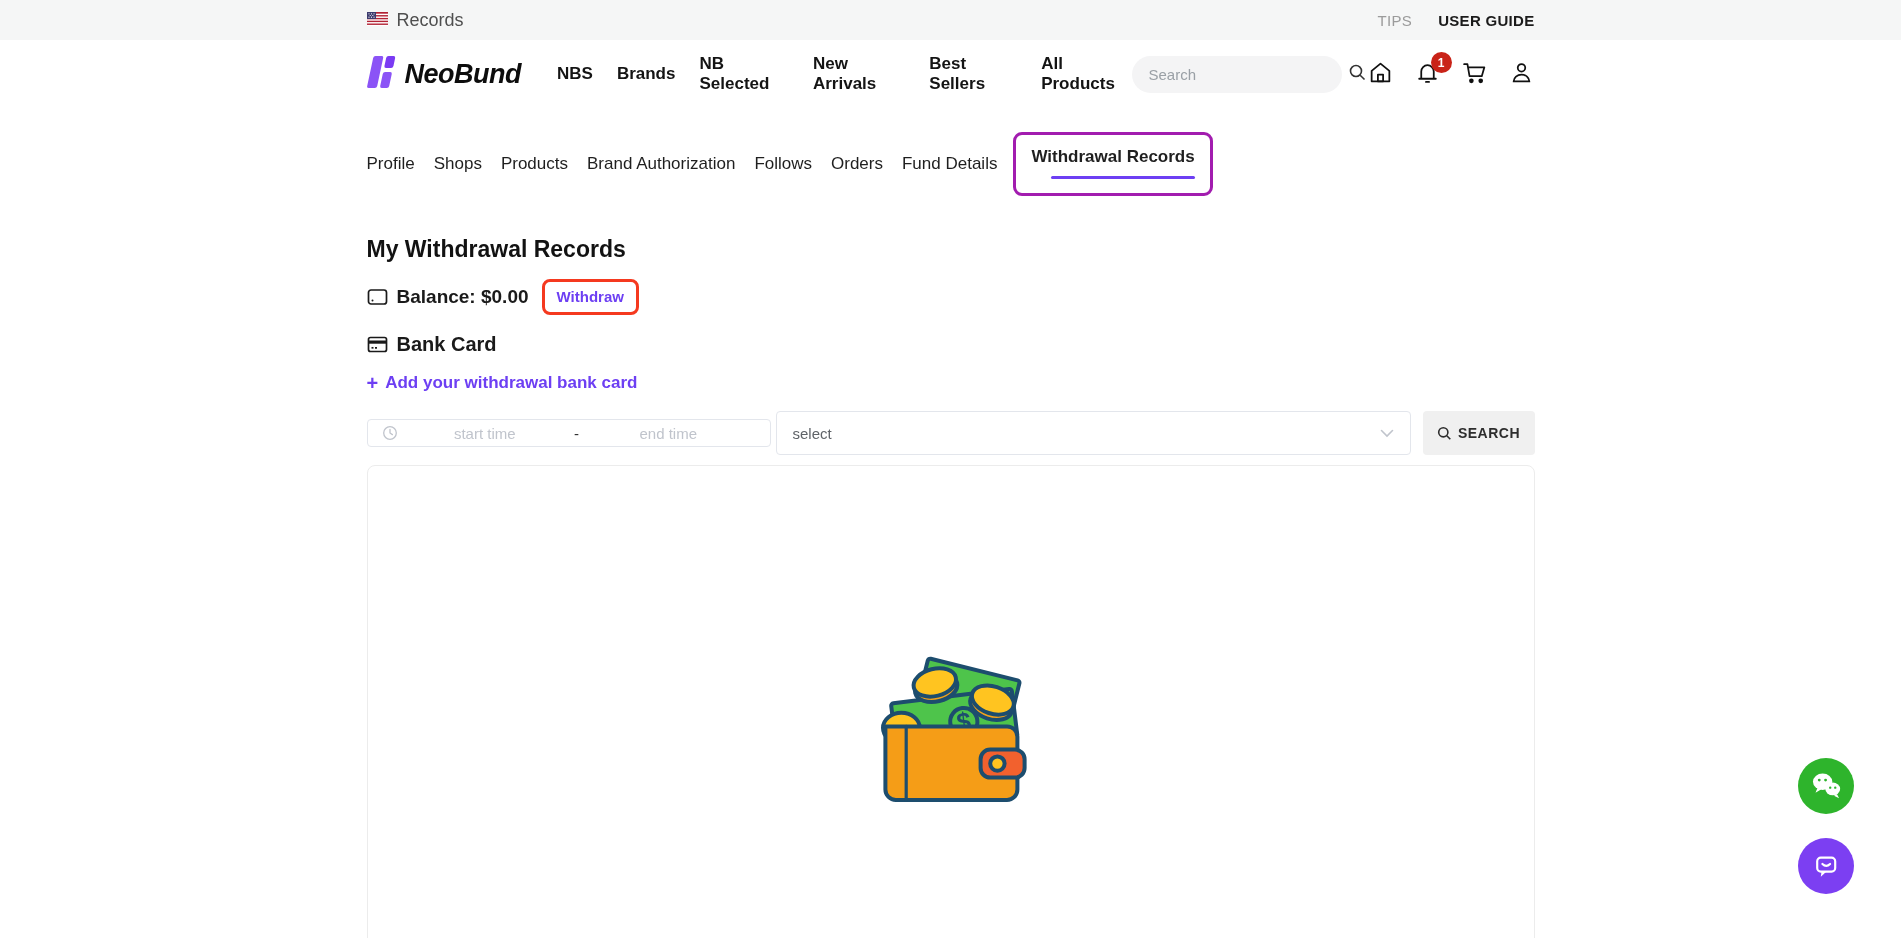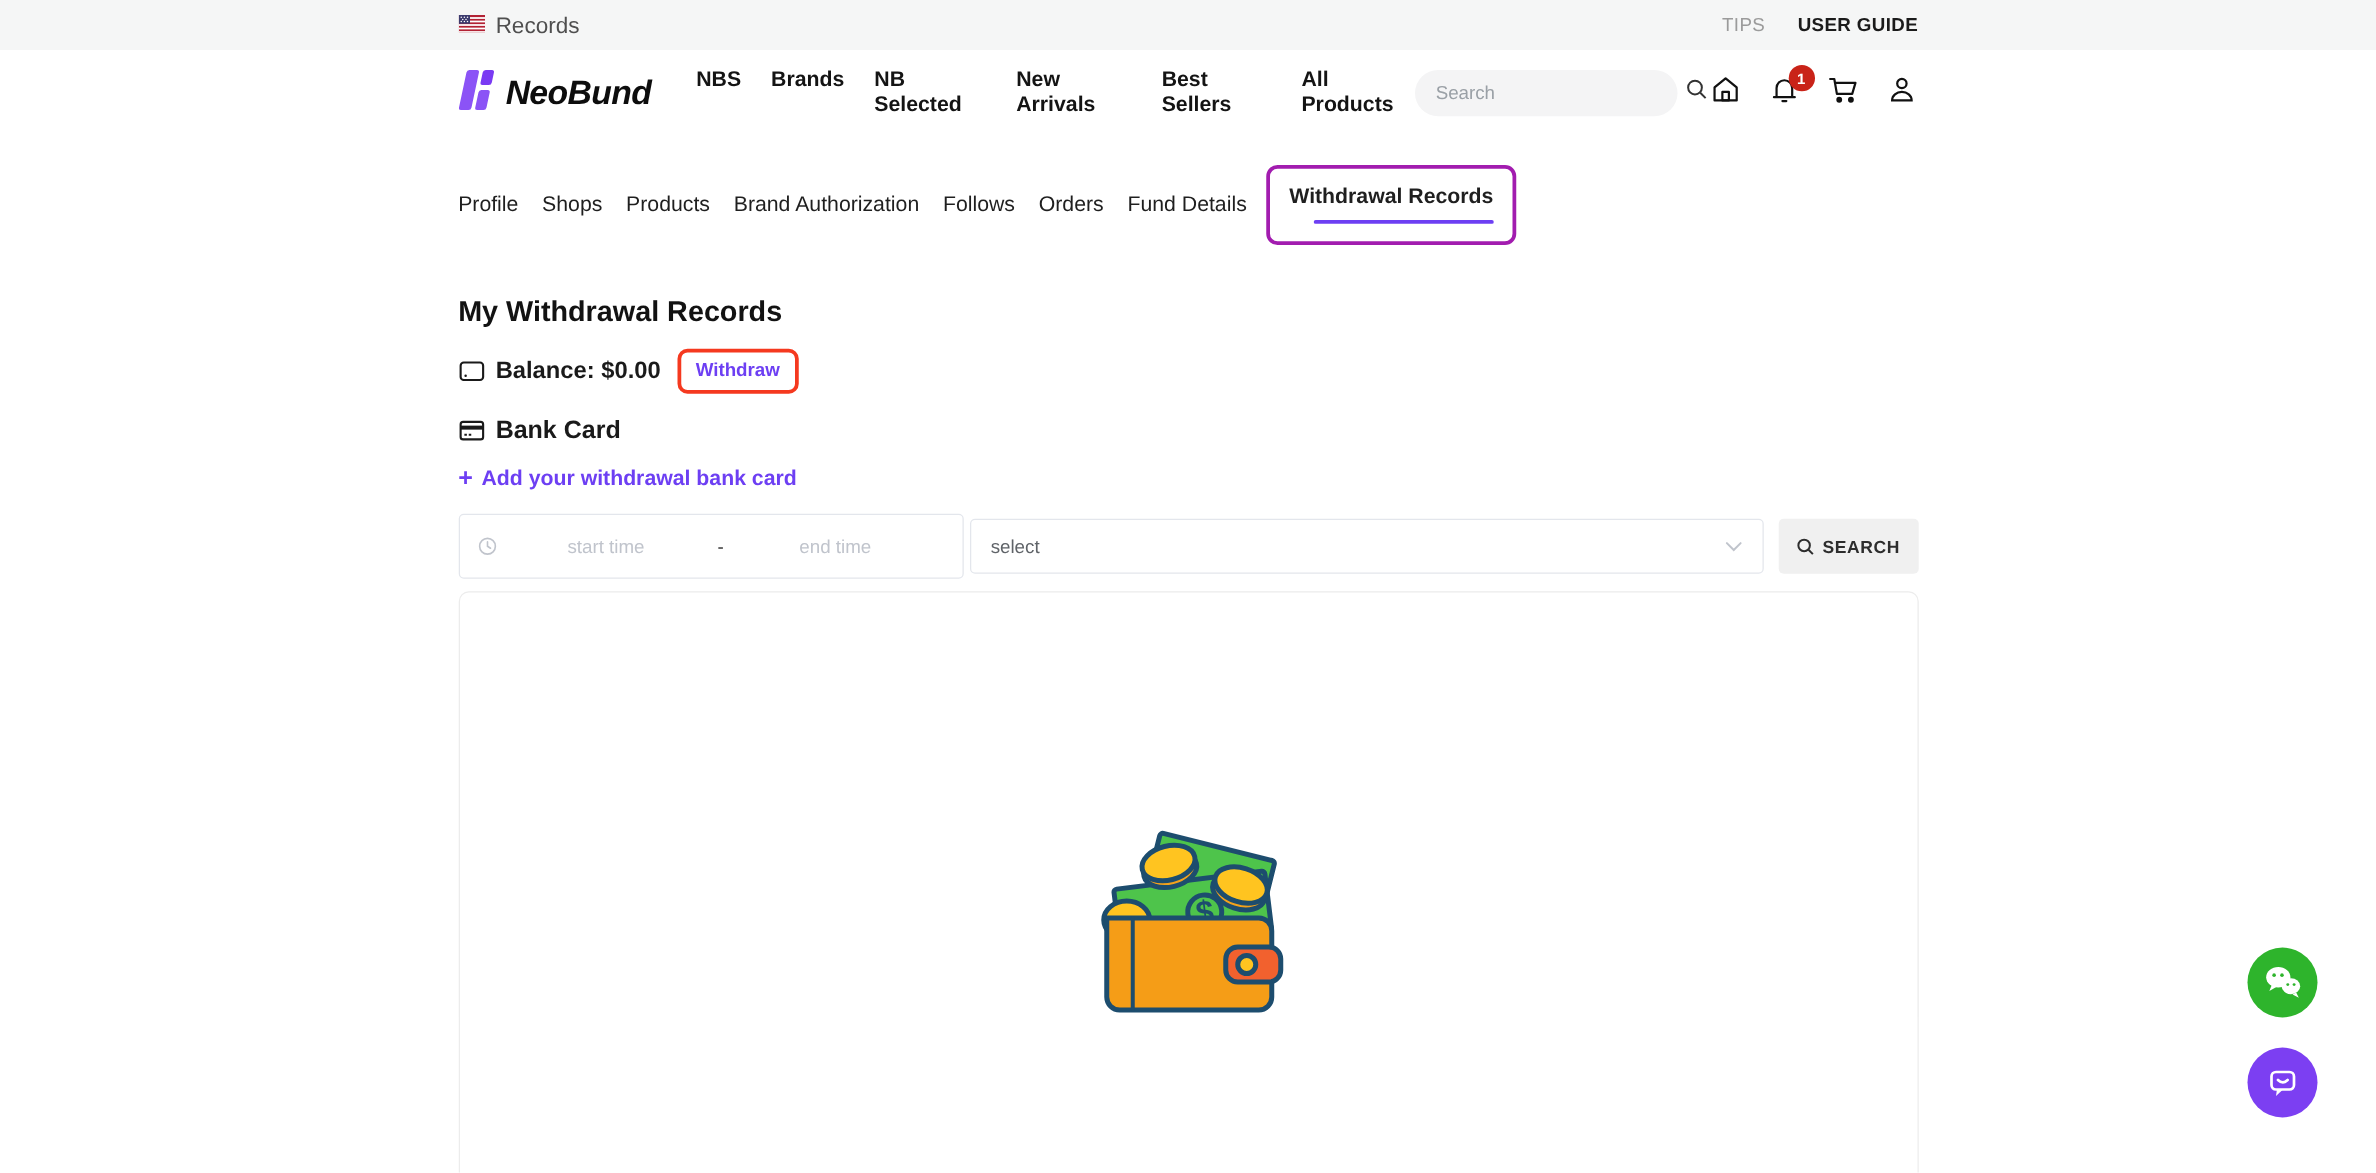--- a/index.html
+++ b/index.html
@@ -12,21 +12,21 @@
   .topbar .wrap { height:40px; display:flex; align-items:center; justify-content:space-between; }
   .lang { display:flex; align-items:center; gap:9px; font-size:18px; color:#4f4f4f; cursor:pointer; }
   .topbar-right { display:flex; align-items:center; gap:26px; font-size:15px; letter-spacing:.3px; }
   .tips { color:#9b9b9b; font-weight:500; }
   .guide { color:#1b1b1b; font-weight:600; }
 
   
   .header .wrap { height:68px; display:flex; align-items:center; }
   .logo { display:flex; align-items:center; gap:6px; cursor:pointer;text-align:center; }
   .logo-text { font-size:27px; font-weight:900; font-style:italic; letter-spacing:-0.5px; color:#0d0d0d; }
-  .mainnav { display:flex; align-items:flex-start; gap:24px; margin-left:36px; }
+  .mainnav { display:flex; align-items:center; gap:24px; margin-left:36px; }
   .mainnav a { font-size:17px; font-weight:600; color:#141414; text-decoration:none; cursor:pointer; }
   .header-spacer { flex:1; }
   .search-pill { width:210px; height:37px; background:#f4f4f5; border-radius:19px;
     display:flex; align-items:center; padding:0 14px 0 17px; }
   .search-pill input { flex:1; border:none; outline:none; background:transparent; font-size:15px;
     font-family:inherit; color:#333; }
   .search-pill input::placeholder { color:#9aa0a6; }
   .hicons { display:flex; align-items:center; gap:21px; margin-left:26px; }
   .hicon { position:relative; width:26px; height:26px; display:flex; align-items:center; justify-content:center; cursor:pointer; }
   .badge { position:absolute; top:-9px; right:-11px; min-width:21px; height:21px; border-radius:50%;
@@ -50,21 +50,21 @@
   .withdraw-box { margin-left:13px; border:3px solid #f5391f; border-radius:8px; padding:6px 12px; }
   .withdraw-link { color:#6d3ff3; font-size:15px; font-weight:700; text-decoration:none; cursor:pointer; }
   .bankcard-row { margin-top:18px; display:flex; align-items:center; }
   .bankcard-text { font-size:20px; font-weight:700; }
   .add-row { margin-top:17px; display:flex; align-items:center; gap:7px; color:#6d3ff3; cursor:pointer; }
   .plus-glyph { font-size:20px; font-weight:600; line-height:1; }
   .add-text { font-size:17px; font-weight:700; }
 
   
   .filters { margin-top:18px; display:flex; align-items:center; }
-  .daterange { width:404px; height:52px; border:1px solid #e3e6ec; border-radius:4px;
+  .daterange { width:404px; height:28px; border:1px solid #e3e6ec; border-radius:4px;
     display:flex; align-items:center; padding:0 14px; cursor:pointer; }
   .daterange .ph { flex:1; text-align:center; font-size:15px; color:#c0c4cc; }
   .daterange .dash { color:#333; font-size:15px; padding:0 2px; }
   .selectbox { flex:1; height:44px; border:1px solid #e3e6ec; border-radius:4px; margin-left:5px;
     display:flex; align-items:center; justify-content:space-between; padding:0 16px; cursor:pointer; }
   .selectbox .ph { font-size:15px; color:#5f6368;text-align:right; }
   .search-btn { width:112px; height:44px; margin-left:12px; background:#f0f0f0; border:none; border-radius:4px;
     display:flex; align-items:center; justify-content:center; gap:6px; cursor:pointer;
     font-family:inherit; font-size:14px; font-weight:700; letter-spacing:.5px; color:#2d2d2d; }
 

